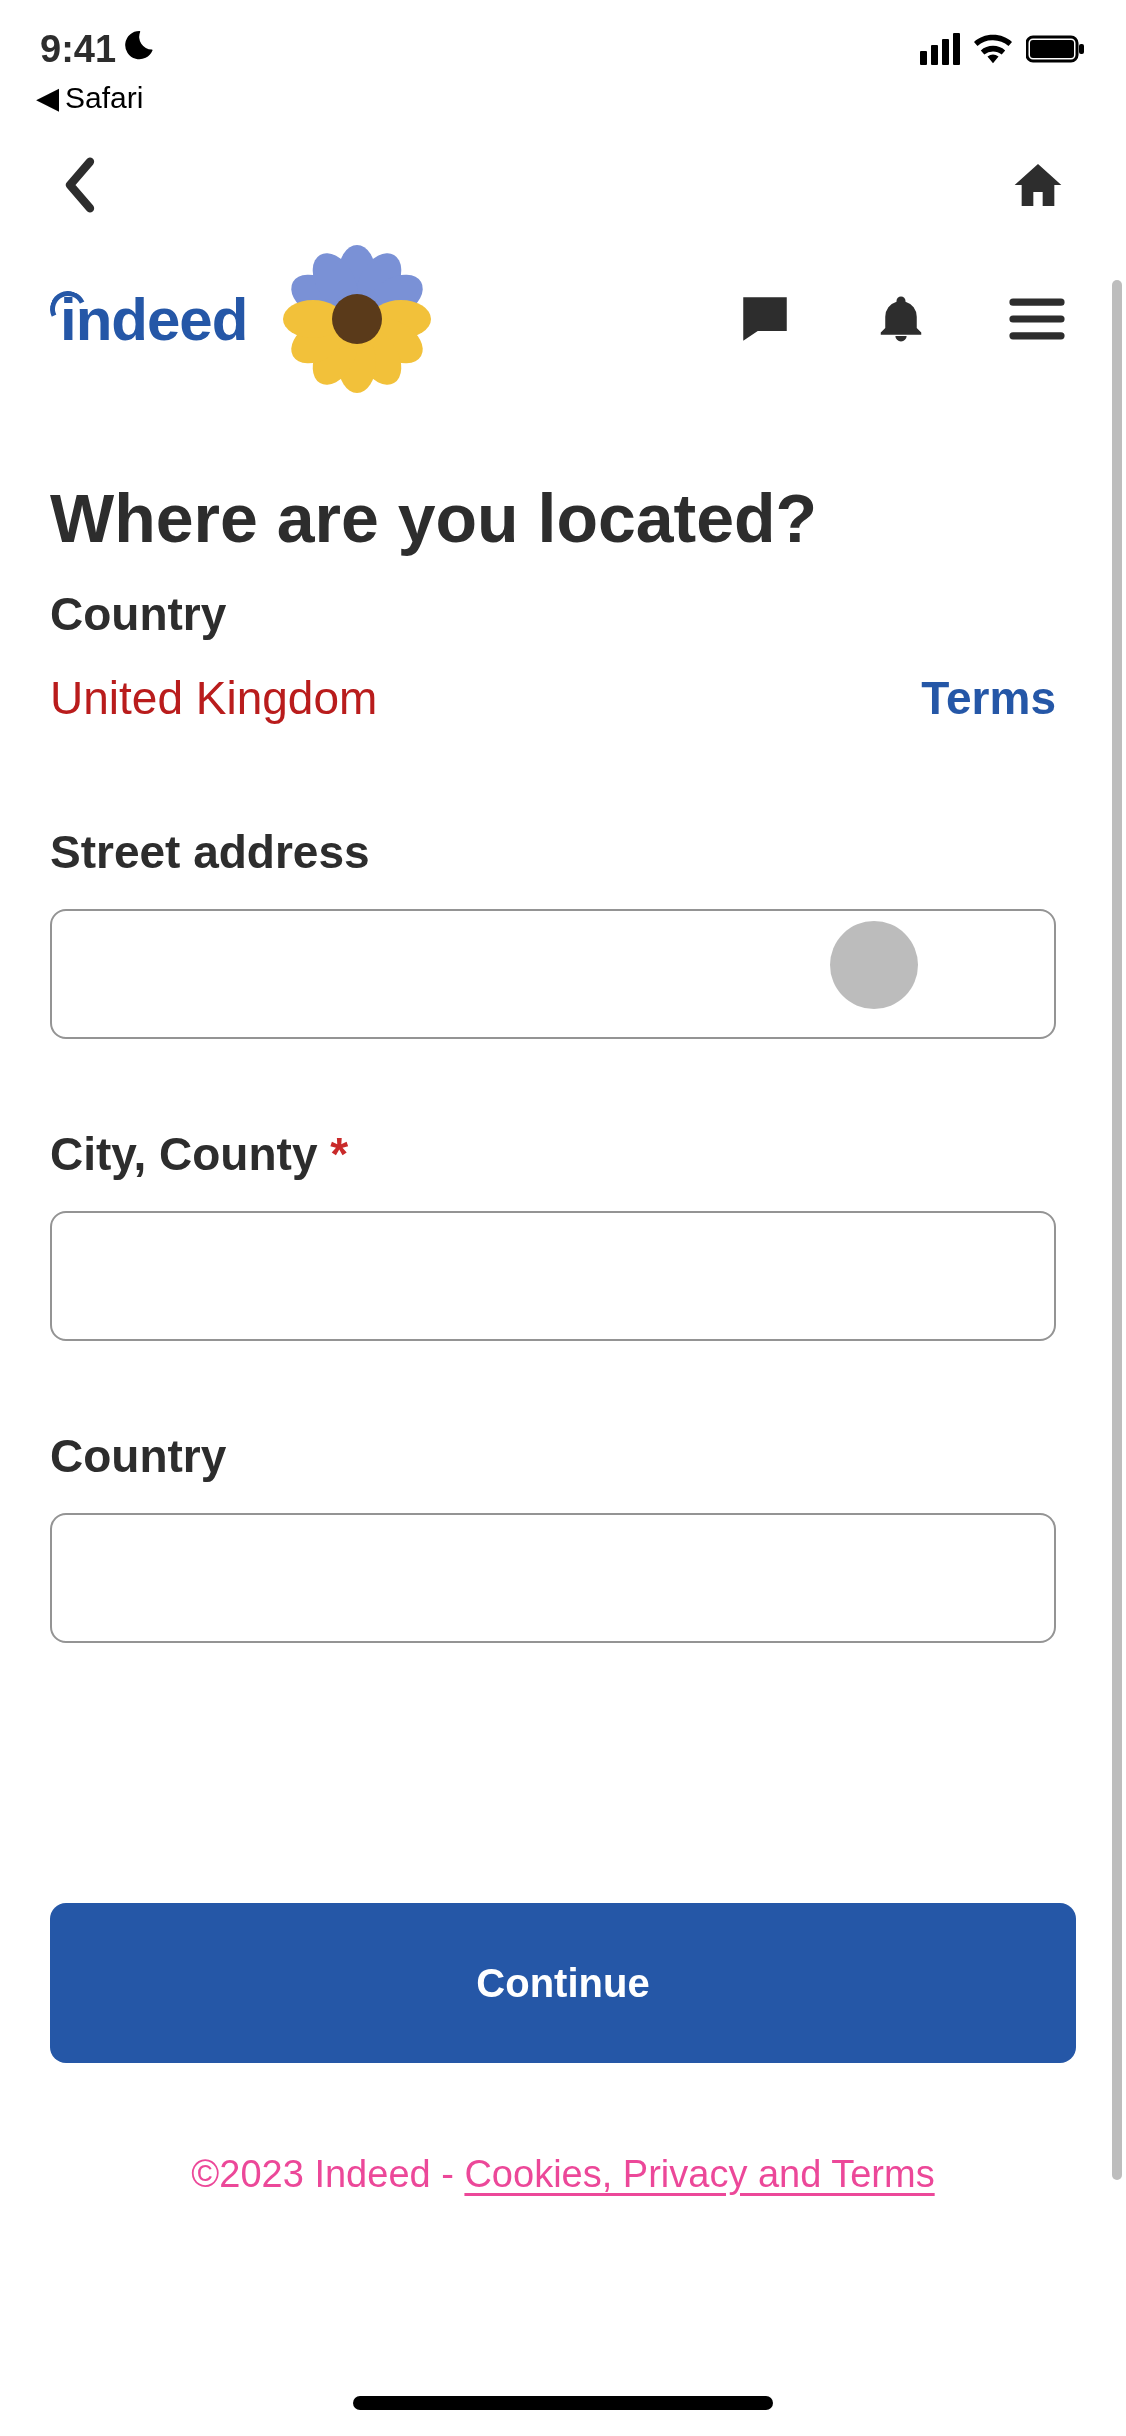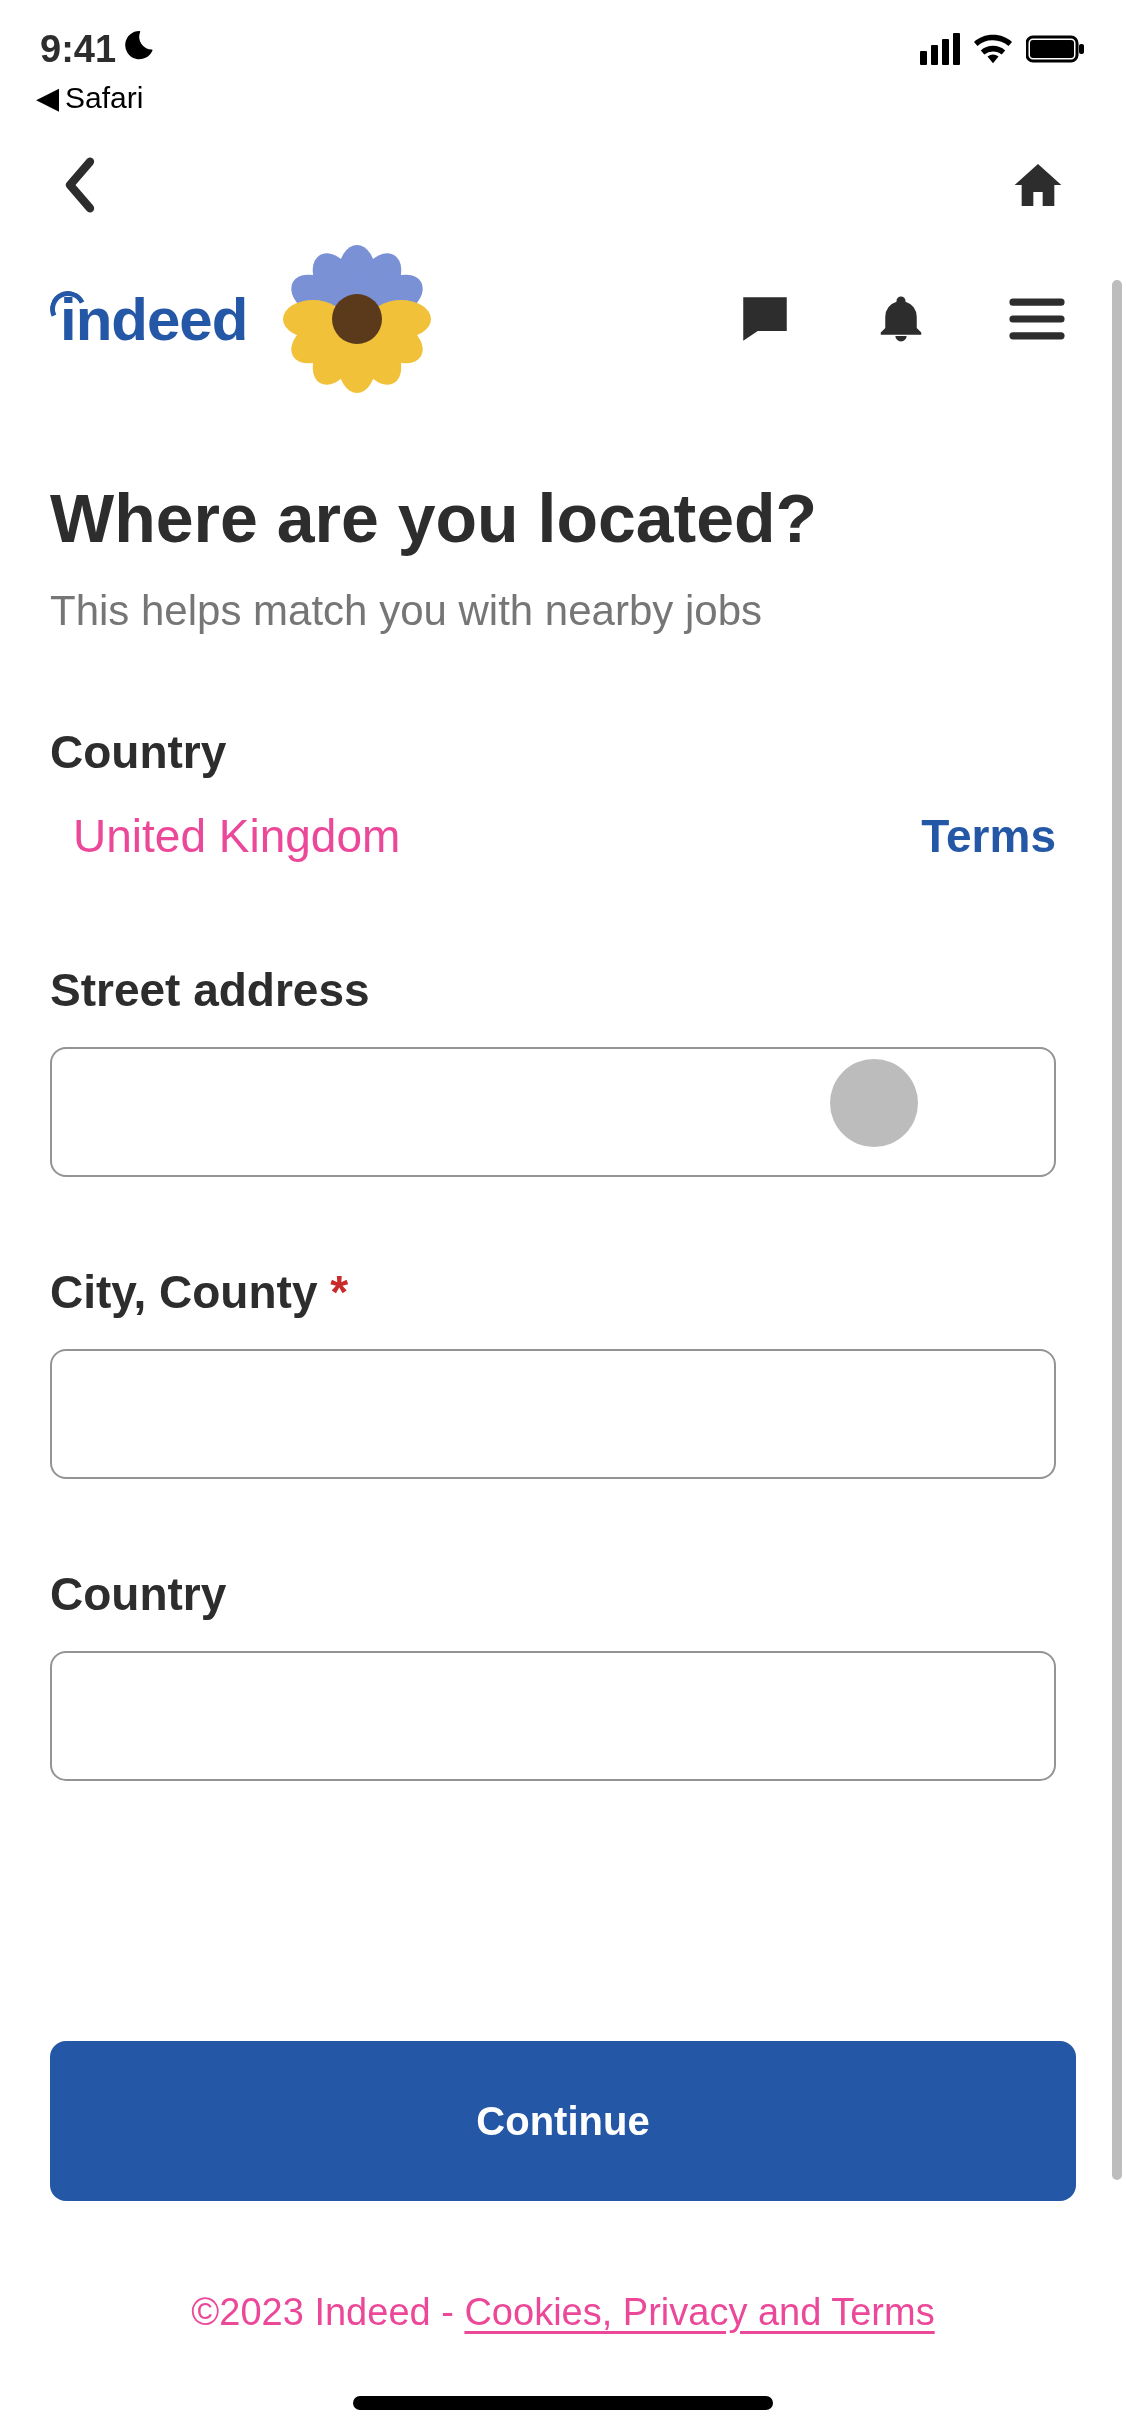--- a/index.html
+++ b/index.html
@@ -32,21 +32,21 @@
   .p1 { transform: rotate(0deg);} .p2{transform:rotate(30deg);} .p3{transform:rotate(60deg);} .p4{transform:rotate(90deg);}
   .p5{transform:rotate(120deg);} .p6{transform:rotate(150deg);} .p7{transform:rotate(180deg);} .p8{transform:rotate(210deg);}
   .p9{transform:rotate(240deg);} .p10{transform:rotate(270deg);} .p11{transform:rotate(300deg);} .p12{transform:rotate(330deg);}
   .brand-right { display: flex; align-items: center; gap: 80px; }
   .brand-right svg { display: block; }
   .content { padding: 60px 70px 0 50px; }
   .page-title { font-size: 68px; font-weight: 800; color: #2d2d2d; margin-bottom: 30px; }
   .page-subtitle { font-size: 42px; color: #767676; margin-bottom: 90px; }
   .field-label { font-size: 46px; font-weight: 700; color: #2d2d2d; margin-bottom: 30px; }
   .country-row { display: flex; justify-content: space-between; align-items: center; margin-bottom: 100px; }
-  .country-value { font-size: 46px; color: #ec4899; margin-left: 23px; }
+  .country-value { font-size: 46px; color: #b91c1c; }
   .change-link { font-size: 46px; font-weight: 700; color: #2557a7; }
   .form-group { margin-bottom: 88px; position: relative; }
   .text-input { width: 100%; height: 130px; border: 2px solid #949494; border-radius: 16px; font-size: 42px; padding: 0 30px; background: #fff; }
   .required-star { color: #c92a2a; }
   .touch-dot { position: absolute; width: 88px; height: 88px; background: #b0b0b0; border-radius: 50%; left: 780px; top: 96px; opacity: 0.85; }
   .continue-btn { display: block; width: calc(100% - 100px); margin: 260px 50px 0 50px; height: 160px; background: #2557a7; color: #fff; font-size: 40px; font-weight: 700; border: none; border-radius: 16px; }
   .footer { text-align: center; font-size: 38px; color: #ec4899; margin-top: 90px; }
   .footer .underline { text-decoration: underline; text-underline-offset: 6px; }
   .scrollbar { position: absolute; right: 4px; top: 280px; width: 10px; height: 1900px; background: #bdbdbd; border-radius: 5px; }
   .home-indicator { position: absolute; bottom: 26px; left: 50%; transform: translateX(-50%); width: 420px; height: 14px; background: #000; border-radius: 10px; }
@@ -139,21 +139,20 @@
       <span>
         <svg width="58" height="48" viewBox="0 0 24 20">
             <path stroke="#2d2d2d" stroke-width="3" stroke-linecap="round" d="M2 3h20M2 10h20M2 17h20"></path>
           </svg>
       </span>
     </div>
   </div>
 
   <div class="content">
     <h1 class="page-title">Where are you located?</h1>
-    <p class="page-subtitle">This helps match you with nearby jobs</p>
 
     <div class="field-label">Country</div>
     <div class="country-row">
       <span class="country-value">United Kingdom</span>
       <span class="change-link">Terms</span>
     </div>
 
     <div class="form-group">
       <div class="field-label">Street address</div>
       <input type="text" class="text-input" value="" style="">

